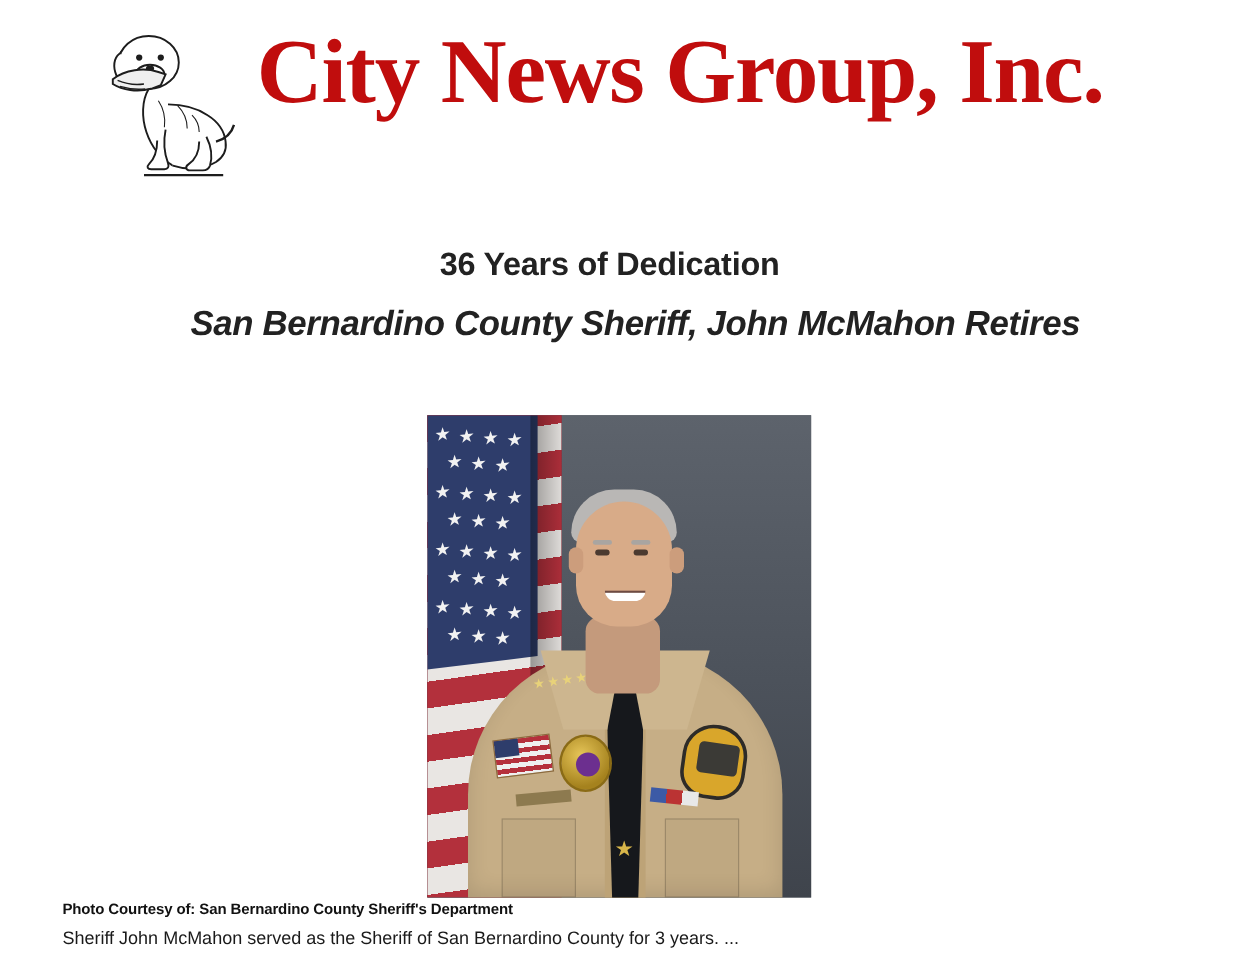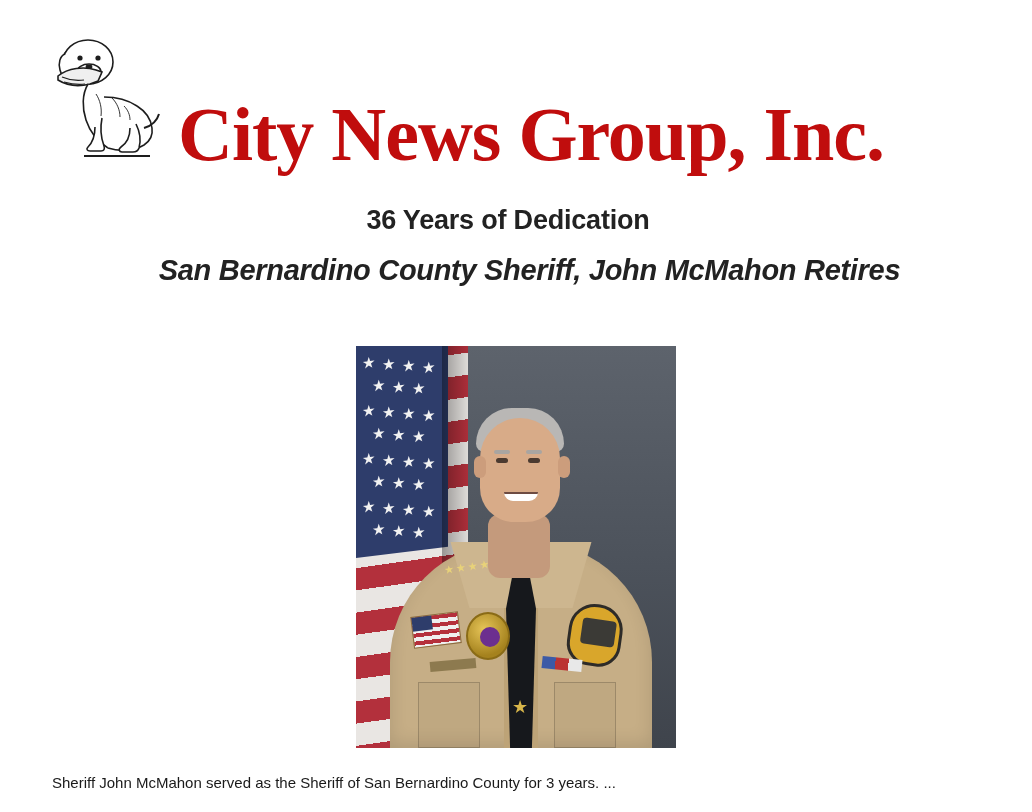--- a/index.html
+++ b/index.html
@@ -24,23 +24,23 @@
   }
 
   
   .masthead {
     position: absolute;
     left: 0;
     top: 22px;
     width: 1032px;
     height: 150px;
     display: flex;
-    align-items: flex-end;
+    align-items: flex-start;
     justify-content: flex-start;
-    padding-left: 32px;
+    padding-left: 68px;
   }
   .logo-mark {
     width: 132px;
     height: 140px;
     flex: 0 0 132px;
     position: relative;
   }
   .logo-mark svg { display: block; }
 
   .masthead-title {
@@ -488,15 +488,16 @@
         <div class="badge"></div>
         <div class="nametag"></div>
         <div class="ribbons"></div>
         <div class="pocket-l"></div>
         <div class="pocket-r"></div>
         <div class="star-chest">★</div>
       </div>
     </div>
   </figure>
 
+  <div class="caption-credit">Photo Courtesy of: San Bernardino County Sheriff's Department</div>
   <div class="caption-body">Sheriff John McMahon served as the Sheriff of San Bernardino County for 3 years. ...</div>
 
 </div>
 
 </body></html>

